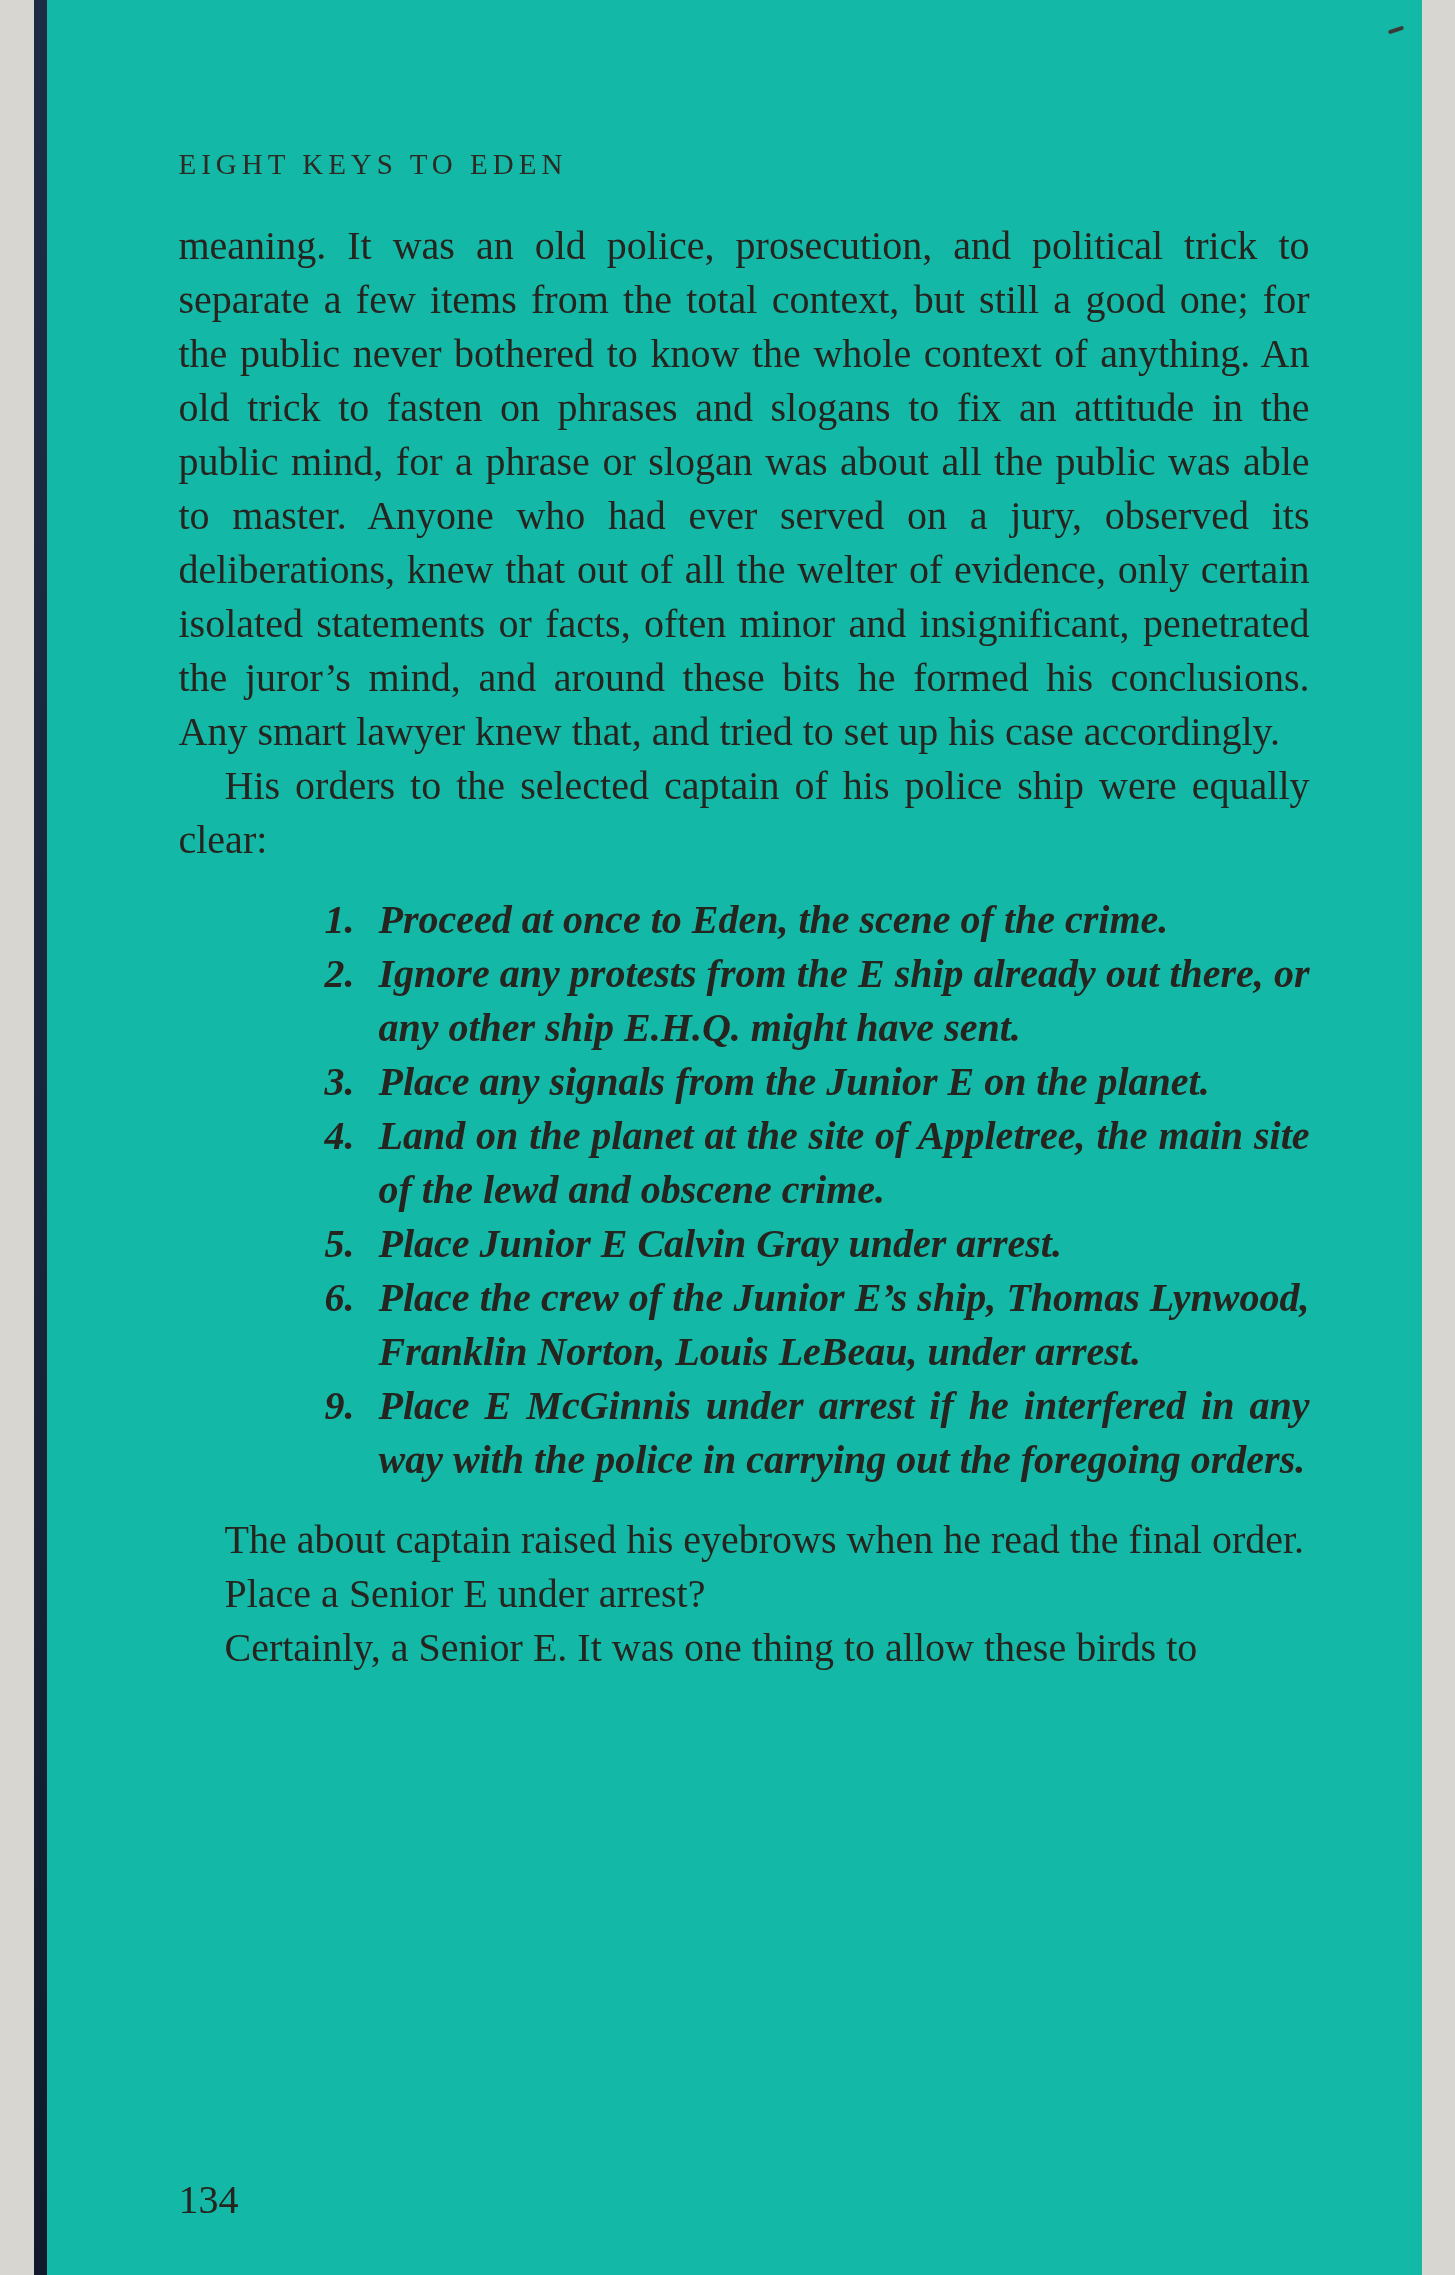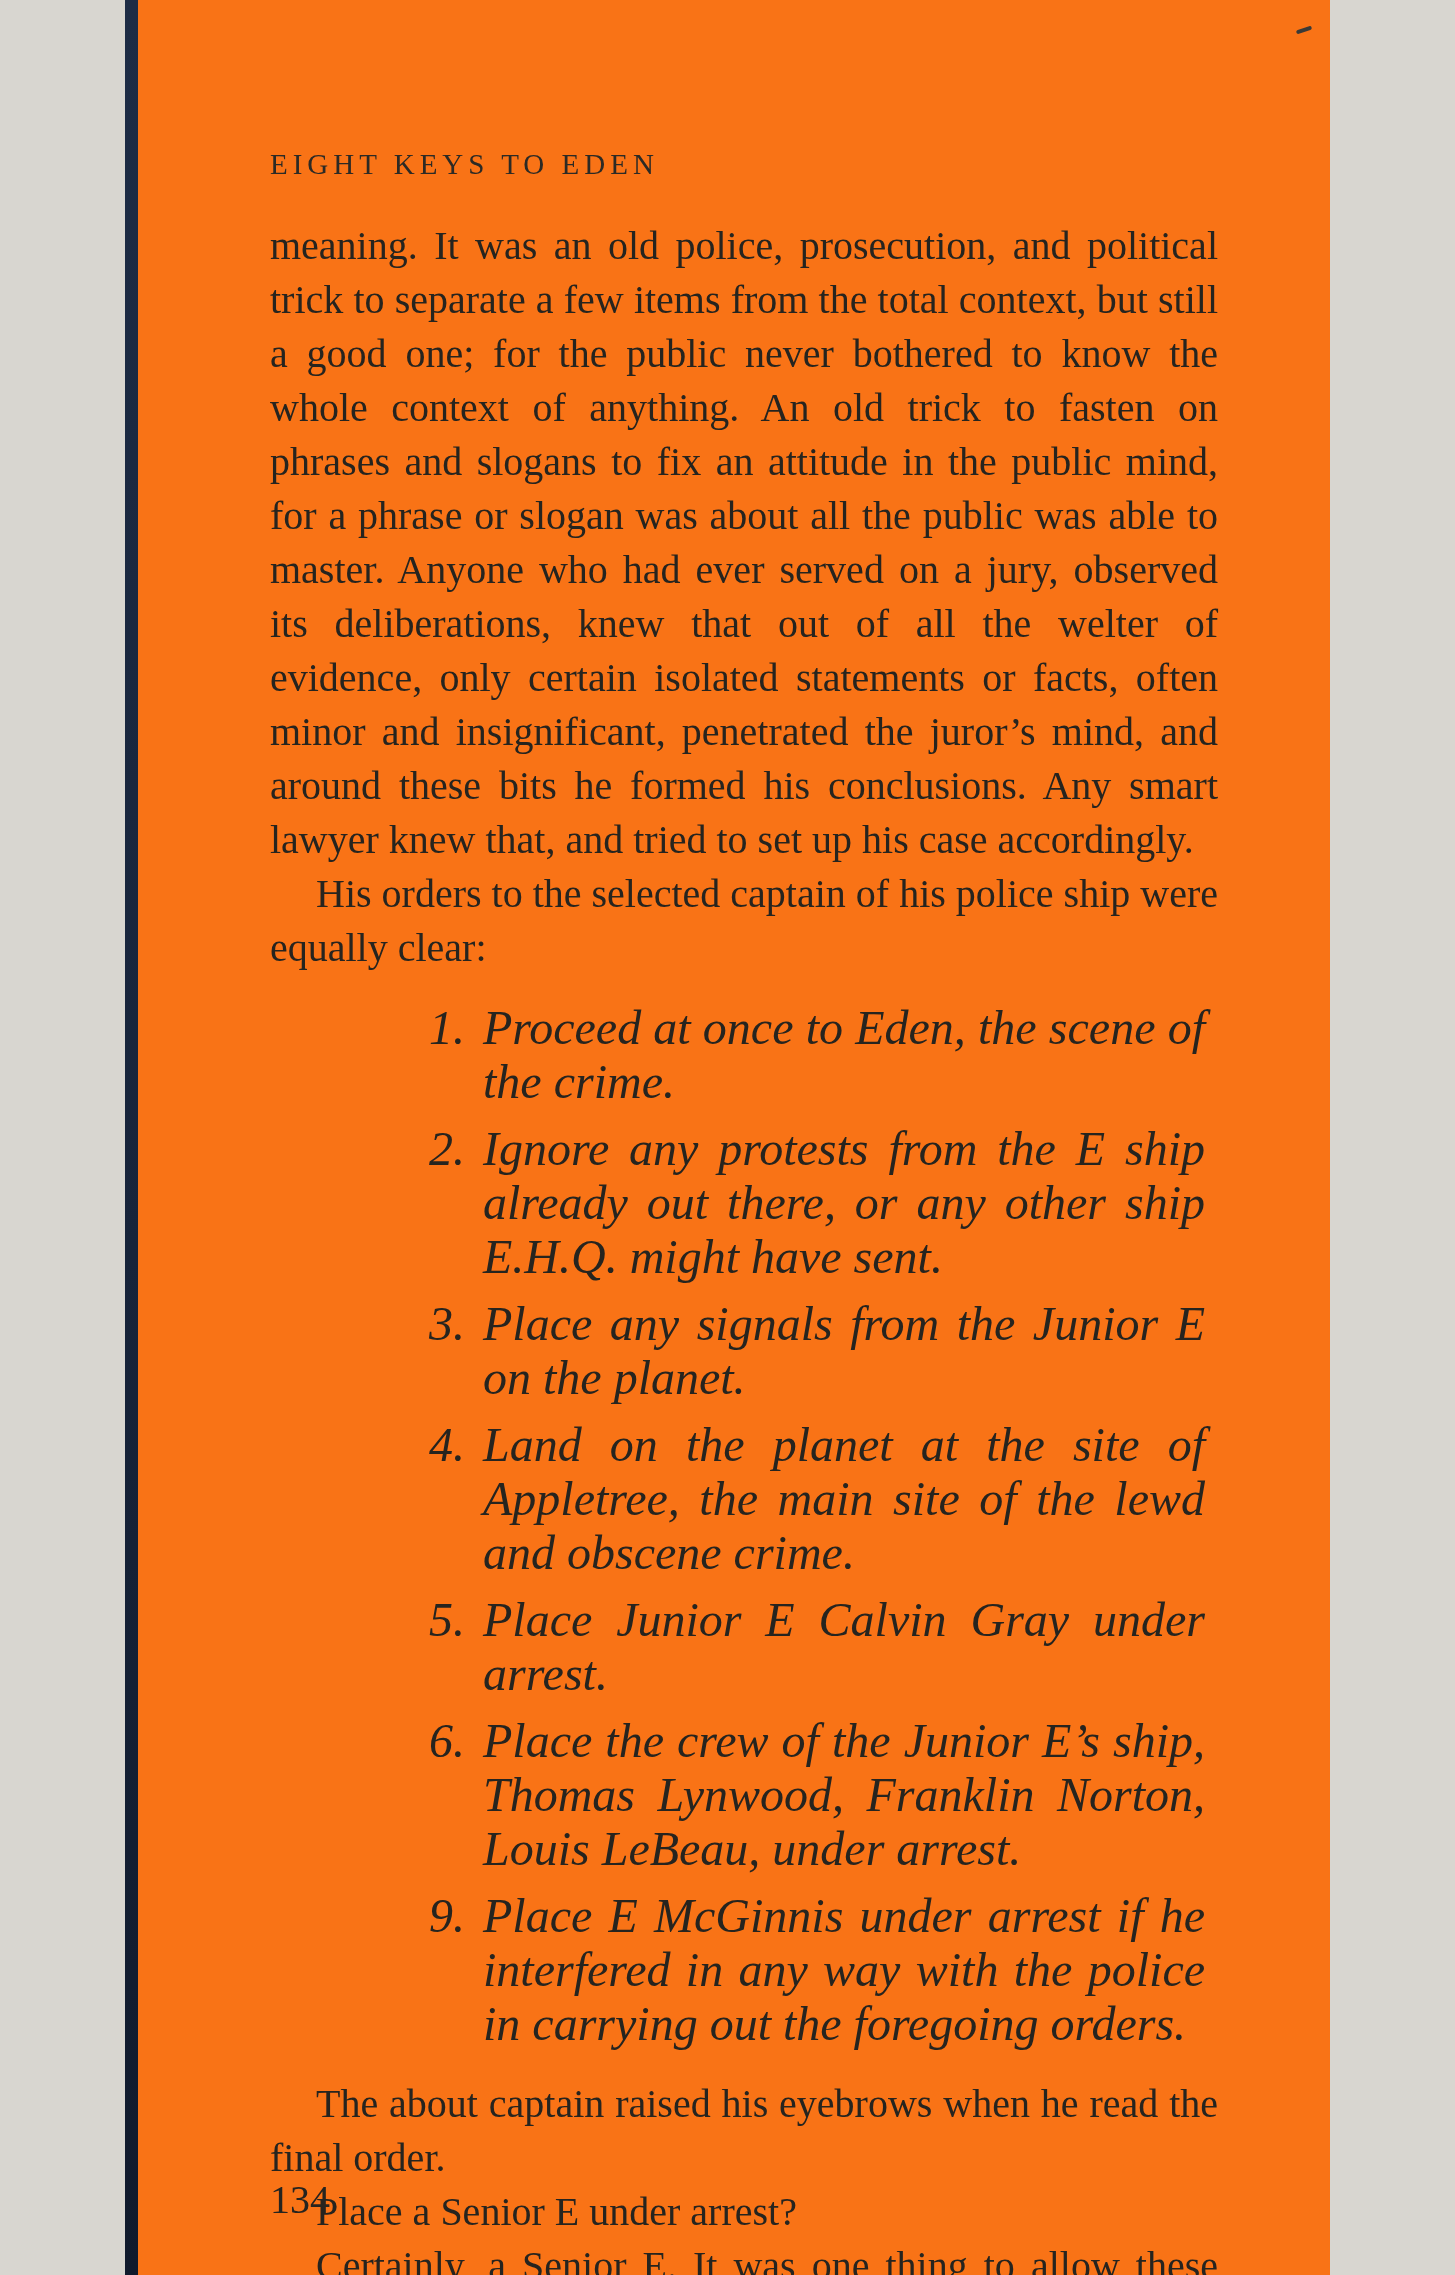--- a/index.html
+++ b/index.html
@@ -3,24 +3,24 @@
 <meta charset="utf-8">
 <style>
   html, body {
     margin: 0;
     padding: 0;
     background: #d8d6d0;
     font-family: "Liberation Serif", "DejaVu Serif", serif;
   }
   .page {
     position: relative;
-    width: 1205px;
+    width: 1388px;
     height: 2275px;
     margin: 0 auto;
-    background: #f97316;
+    background: #14b8a6;
     color: #26241f;
     overflow: hidden;
     box-sizing: border-box;
     padding: 148px 112px 0 145px;
   }
   .binding-strip {
     position: absolute;
     left: 0;
     top: 0;
     width: 13px;
@@ -53,26 +53,27 @@
   p.indent {
     text-indent: 46px;
   }
   ol.orders {
     list-style: none;
     margin: 26px 0 26px 146px;
     padding: 0;
     font-style: italic;
   }
   ol.orders li {
-    font-size: 48px;
+    font-size: 40px;
     line-height: 54px;
     text-align: justify;
     padding-left: 54px;
     text-indent: -54px;
-    margin: 13px;
+    margin: 0;
+    font-weight: bold;
   }
   ol.orders li .num {
     display: inline-block;
     width: 54px;
     text-indent: 0;
   }
   .page-number {
     position: absolute;
     left: 145px;
     bottom: 52px;

